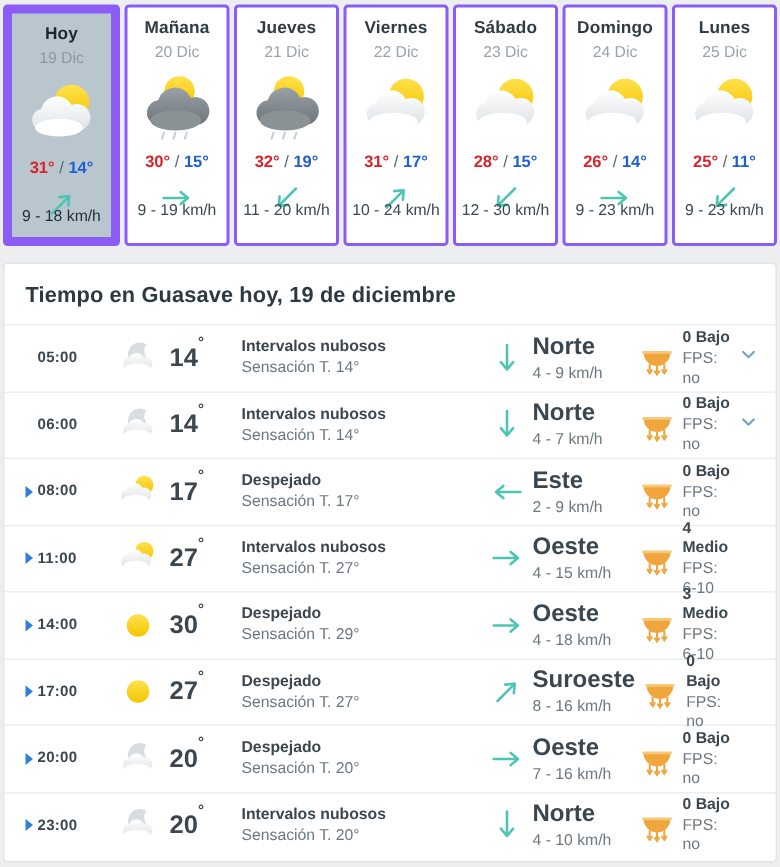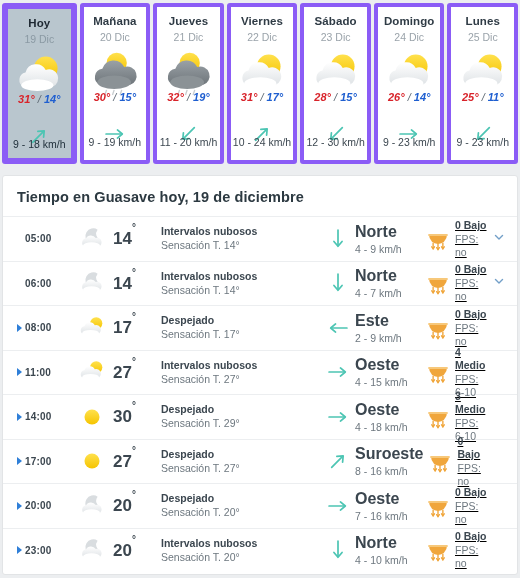--- a/index.html
+++ b/index.html
@@ -15,21 +15,21 @@
     display: flex;
     height: 168px;
     padding: 3px 2px 4px 2px;
     gap: 3px;
     background: #eceef0;
   }
   .day-card {
     flex: 1 1 0;
     background: #ffffff;
     border-radius: 3px;
-    border: 4px solid #8b5cf6;
+    border: 2px solid #8b5cf6;
     display: flex;
     flex-direction: column;
     align-items: center;
     padding-top: 8px;
     position: relative;
   }
   .day-card.today {
     background: #b9c6ce;
     border: 6px solid #8b5cf6;
   }
@@ -49,25 +49,24 @@
 
   .day-icon {
     height: 54px;
     width: 58px;
     margin-top: 3px;
     position: relative;
   }
 
   .day-temps {
     position: absolute;
-    top: 84px;
+    top: 97px;
     font-size: 11px;
     font-weight: bold;
     white-space: nowrap;
-    font-style: italic;
   }
   .t-max { color: #d8232a; }
   .t-sep { color: #5a6670; font-weight: normal; }
   .t-min { color: #1f5fd0; }
 
   .day-wind-arrow {
     position: absolute;
     top: 114px;
     width: 40px;
     height: 26px;
@@ -172,21 +171,21 @@
   .wind-dir { font-size: 16px; font-weight: bold; color: #3b464f; }
   .wind-spd { font-size: 10.5px; color: #6d777f; margin-top: 1px; }
 
   .col-uvicon {
     flex: 0 0 34px;
     height: 26px;
     display: flex;
     align-items: center;
     justify-content: center;
   }
-  .col-uv { flex: 1 1 auto; line-height: 1.25; text-decoration: underline; }
+  .col-uv { flex: 1 1 auto; line-height: 1.25; }
   .uv-main { font-size: 10.5px; font-weight: bold; color: #3b464f; }
   .uv-sub { font-size: 10.5px; color: #6d777f; margin-top: 1px; }
 
   .col-chev {
     flex: 0 0 24px;
     display: flex;
     align-items: center;
     justify-content: center;
   }
   .chev { opacity: .85; }

